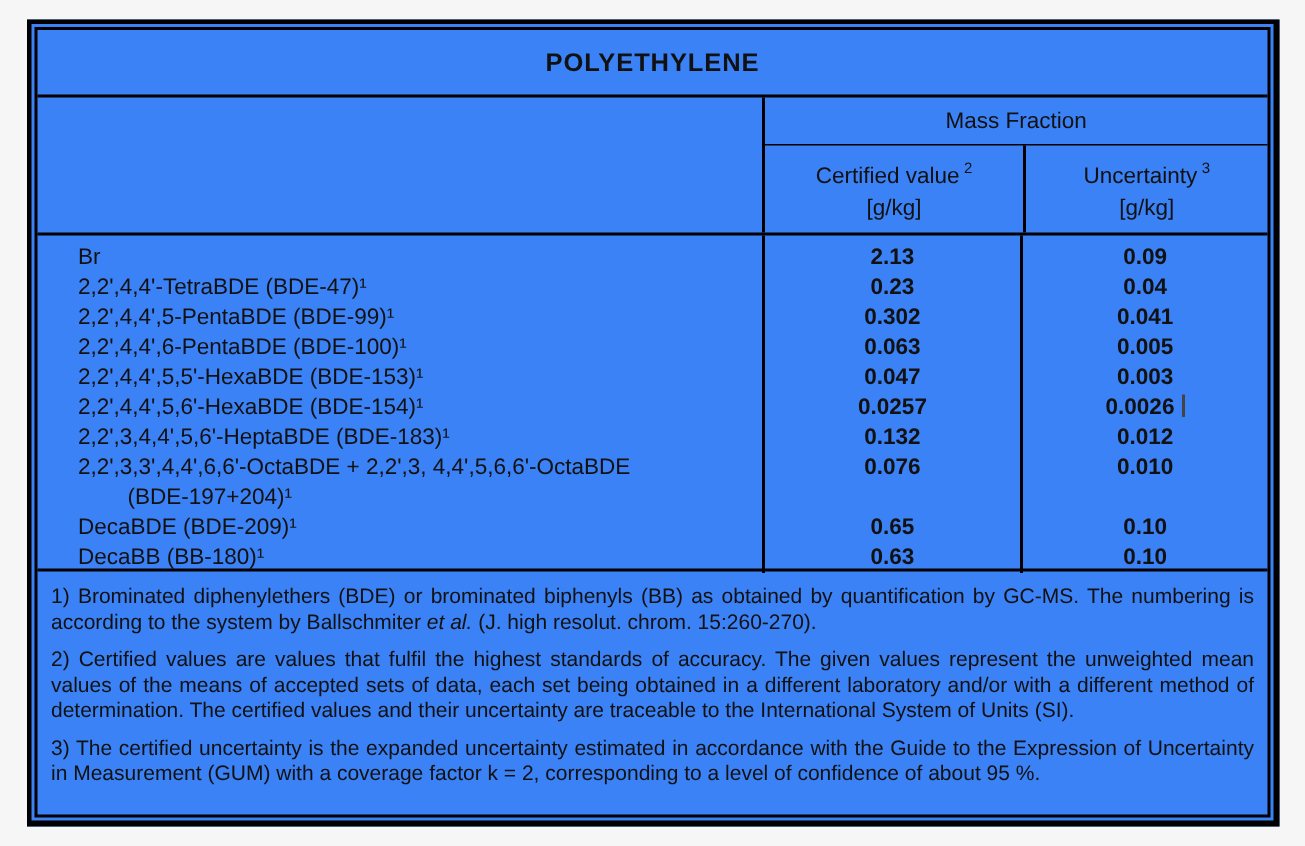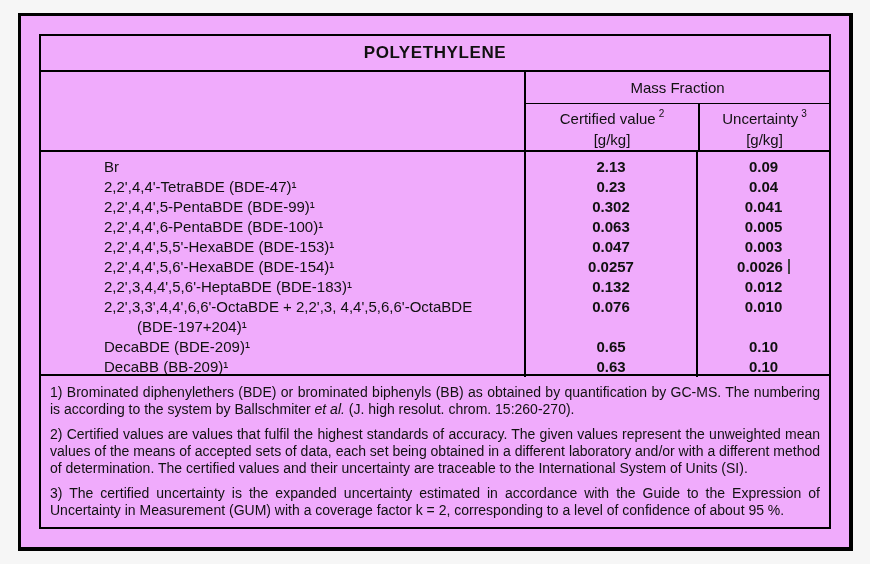--- a/index.html
+++ b/index.html
@@ -10,22 +10,22 @@
     position: relative;
     font-family: "Liberation Sans", sans-serif;
     color: #111;
   }
   .cert-table {
     position: absolute; left: 18px; top: 13px;
     width: 835px; height: 538px;
     border: 3px solid #000;
     border-right-width: 4px;
     border-bottom-width: 4px;
-    padding: 18px;
-    background: #f0abfc;
+    padding: 2px;
+    background: #3b82f6;
   }
   .cert-inner {
     border: 2px solid #000;
     width: 100%; height: 100%;
     display: flex; flex-direction: column;
   }
   
   .title-row {
     height: 45px; border-bottom: 2px solid #000;
     display: flex; align-items: center; justify-content: center;
@@ -50,21 +50,21 @@
   .subcol + .subcol { border-left: 2px solid #000; }
   .fn-ref { font-size: 10px; margin-left: 3px; position: relative; top: -1px; }
   
   .body-grid {
     height: 222px;
     display: grid; grid-template-columns: 483px 172px 1fr;
   }
   .bcol { padding-top: 5px; }
   .bcol.values, .bcol.unc { border-left: 2px solid #000; font-weight: bold; }
   .line { height: 20px; line-height: 20px; font-size: 15px; white-space: nowrap; overflow: visible; }
-  .names .line { padding-left: 27px; margin-left: 36px; }
+  .names .line { padding-left: 27px; }
   .names .line.indent { padding-left: 60px; }
   .values .line, .unc .line { text-align: center; }
   .cursor-bar {
     display: inline-block; width: 2px; height: 15px;
     background: #444; margin-left: 5px; vertical-align: -2px;
   }
   
   .footnotes {
     flex: 1; border-top: 2px solid #000;
     padding: 8px 9px 0 9px;
@@ -107,21 +107,21 @@
           <div class="line">Br</div>
           <div class="line">2,2',4,4'-TetraBDE (BDE-47)¹</div>
           <div class="line">2,2',4,4',5-PentaBDE (BDE-99)¹</div>
           <div class="line">2,2',4,4',6-PentaBDE (BDE-100)¹</div>
           <div class="line">2,2',4,4',5,5'-HexaBDE (BDE-153)¹</div>
           <div class="line">2,2',4,4',5,6'-HexaBDE (BDE-154)¹</div>
           <div class="line">2,2',3,4,4',5,6'-HeptaBDE (BDE-183)¹</div>
           <div class="line">2,2',3,3',4,4',6,6'-OctaBDE + 2,2',3, 4,4',5,6,6'-OctaBDE</div>
           <div class="line indent">(BDE-197+204)¹</div>
           <div class="line">DecaBDE (BDE-209)¹</div>
-          <div class="line">DecaBB (BB-209)¹</div>
+          <div class="line">DecaBB (BB-180)¹</div>
         </div>
         <div class="bcol values">
           <div class="line">2.13</div>
           <div class="line">0.23</div>
           <div class="line">0.302</div>
           <div class="line">0.063</div>
           <div class="line">0.047</div>
           <div class="line">0.0257</div>
           <div class="line">0.132</div>
           <div class="line">0.076</div>

